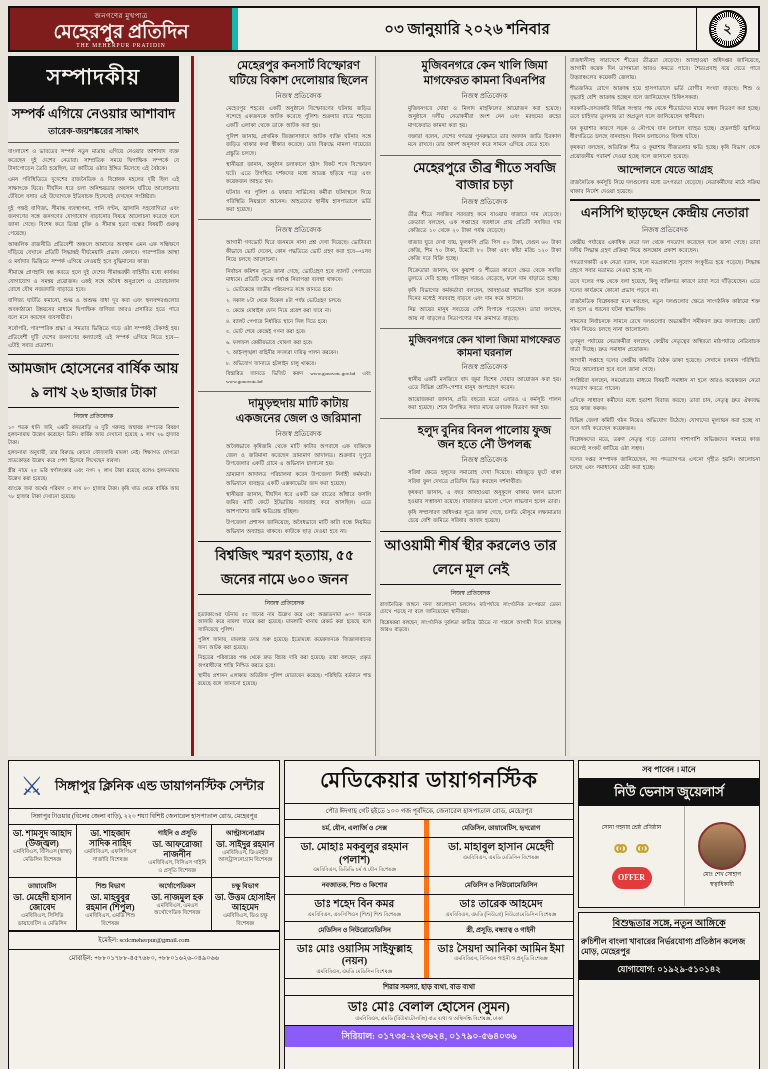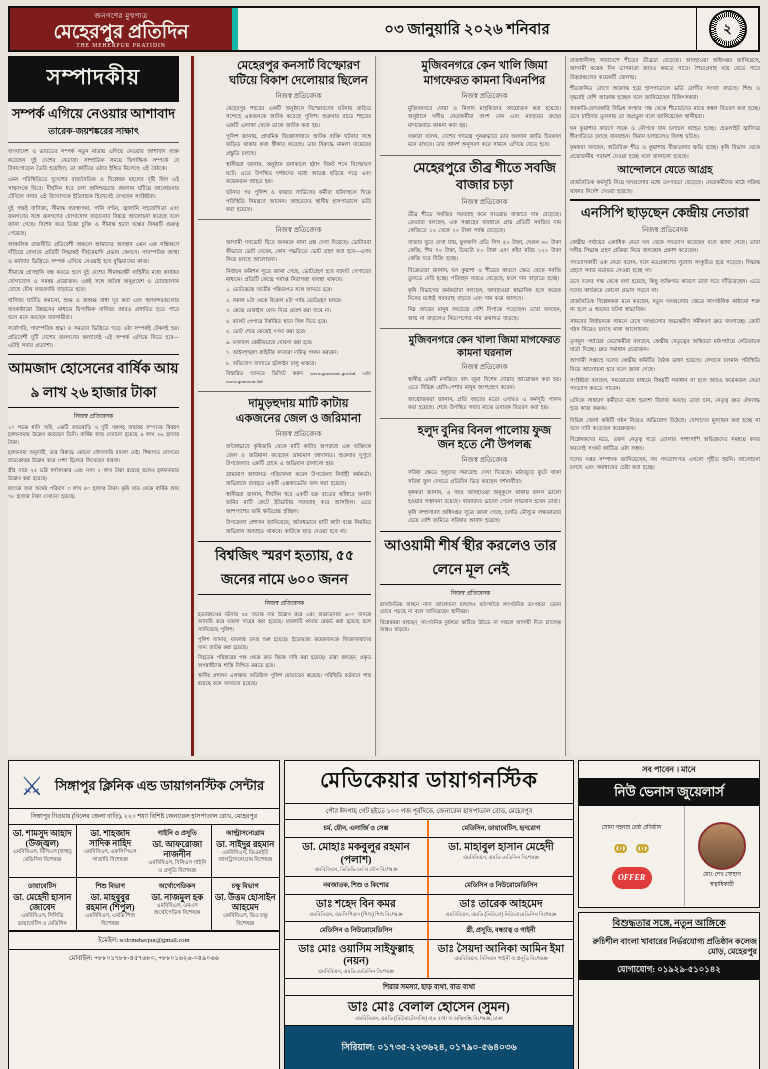--- a/index.html
+++ b/index.html
@@ -168,42 +168,42 @@
   }
   .ad-foot div{flex:1;text-align:center;font-size:6.5px;padding:3px 2px;}
 
   .ad2-head{
     text-align:center;font-size:21px;font-weight:bold;
     border-bottom:1px solid #111;padding:3px 0 4px;letter-spacing:1px;
   }
   .ad2-addr{font-size:6.5px;text-align:center;padding:2px;border-bottom:1px solid #111;}
   .ad2-row{display:grid;grid-template-columns:1fr 1fr;border-bottom:1px solid #111;}
   .ad2-row>div{padding:3px 2px;text-align:center;}
-  .ad2-row>div:first-child{border-right:2px solid #f97316;}
+  .ad2-row>div:first-child{border-right:5px solid #f97316;}
   .ad2-cat{font-size:7px;font-weight:bold;text-align:center;padding:2px 0;border-bottom:1px solid #111;}
   .ad2-nm{font-size:10.5px;font-weight:bold;line-height:1.2;}
   .ad2-dg{font-size:5.2px;line-height:1.35;color:#333;}
   .ad2-single{border-bottom:1px solid #111;padding:3px;text-align:center;}
   .ad2-foot{
-    background:#0c4a6e;color:#f4f1ea;text-align:center;
-    font-size:9px;font-weight:bold;padding:14px 0;
+    background:#8b5cf6;color:#f4f1ea;text-align:center;
+    font-size:9px;font-weight:bold;padding:3px 0;
   }
 
   .ad3a{border:1px solid #111;background:#f3f1ea;height:146px;position:relative;overflow:hidden;}
   .ad3a-head{
     background:#111;color:#f6f3ec;text-align:center;
     font-size:13px;font-weight:bold;padding:3px 0;
   }
   .ad3a-body{display:flex;height:100px;}
   .ad3a-left{flex:1;display:flex;flex-direction:column;align-items:center;justify-content:center;gap:4px;}
   .ad3a-right{width:74px;display:flex;flex-direction:column;align-items:center;justify-content:center;border-left:1px solid #aaa;}
   .gold{font-size:26px;color:#c9a227;line-height:1;}
   .badge{
     width:40px;height:22px;border-radius:11px;background:#e23b3b;color:#fff;
-    font-size:8px;display:flex;align-items:center;justify-content:center;font-weight:bold;font-style:italic;
+    font-size:8px;display:flex;align-items:center;justify-content:center;font-weight:bold;
   }
   .headman{
     width:44px;height:44px;border-radius:50%;
     background:linear-gradient(#b98b63,#6d4d35);
     border:2px solid #8b2f2f;
   }
   .ad3a-caption{font-size:5.6px;text-align:center;line-height:1.4;padding:1px 2px;}
   .ad3a-phone{text-align:center;font-size:6.5px;font-weight:bold;}
   .ad3a-top{font-size:8px;text-align:center;font-weight:bold;padding:2px 0;border-bottom:1px solid #111;}
 
@@ -225,21 +225,21 @@
     background:#e9e2d4;border:1px solid #8a8273;
   }
   .shop-person{
     position:absolute;bottom:4px;left:16%;width:14px;height:34px;
     background:#d9c8a8;border-radius:6px 6px 2px 2px;
   }
   .shop-person2{
     position:absolute;bottom:4px;right:14%;width:14px;height:34px;
     background:#c9b9a0;border-radius:6px 6px 2px 2px;
   }
-  .ad3b-cap{font-size:8px;text-align:right;font-weight:bold;line-height:1.25;padding:3px 2px;}
+  .ad3b-cap{font-size:8px;text-align:left;font-weight:bold;line-height:1.25;padding:3px 2px;}
   .ad3b-foot{
     background:#111;color:#f4f1ea;text-align:center;font-size:8.5px;font-weight:bold;padding:3px 0;
   }
 
   
   .boxhead{
     border-top:1px solid #111;border-bottom:1px solid #111;
     text-align:center;font-size:14px;font-weight:bold;padding:2px 0;margin:4px 0 3px;
   }
   .center-sm{text-align:center;font-size:6px;margin-bottom:2px;}

